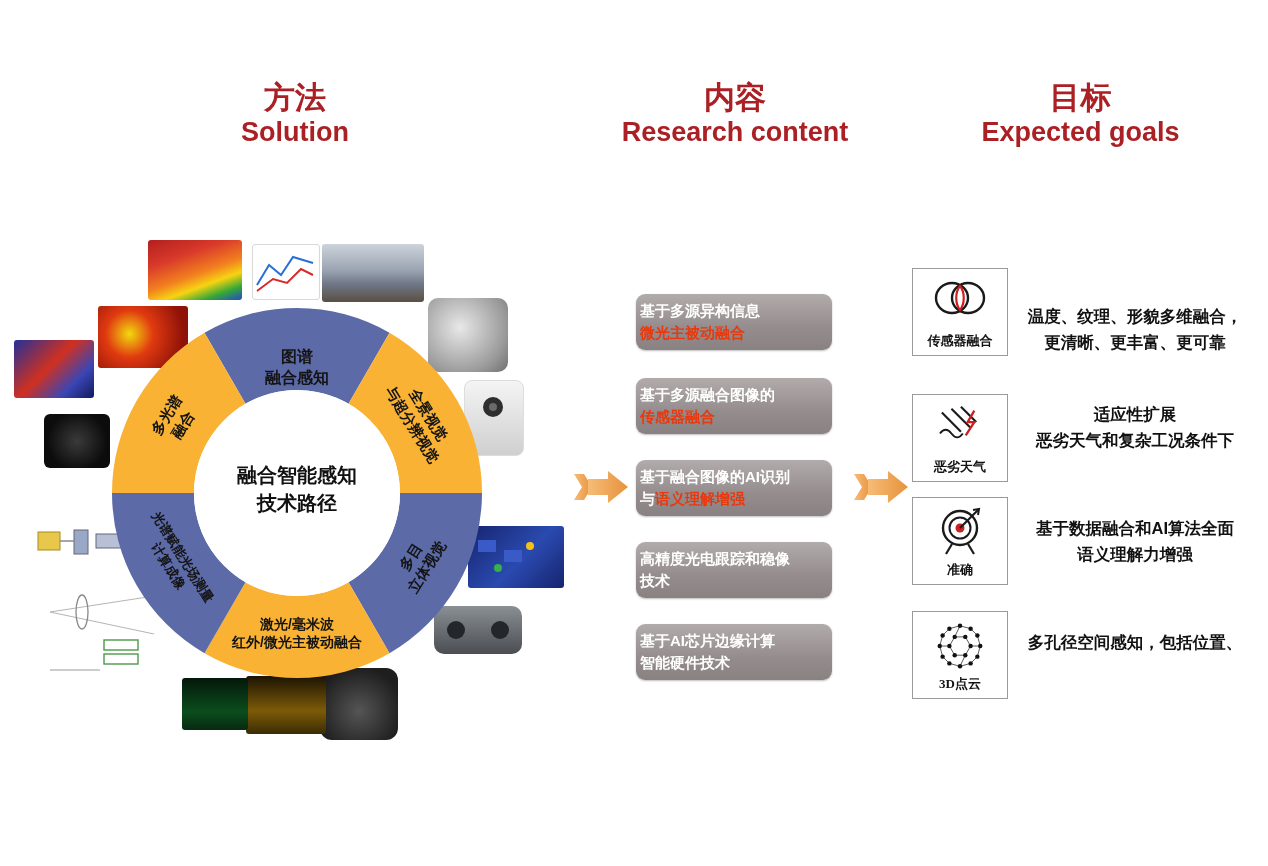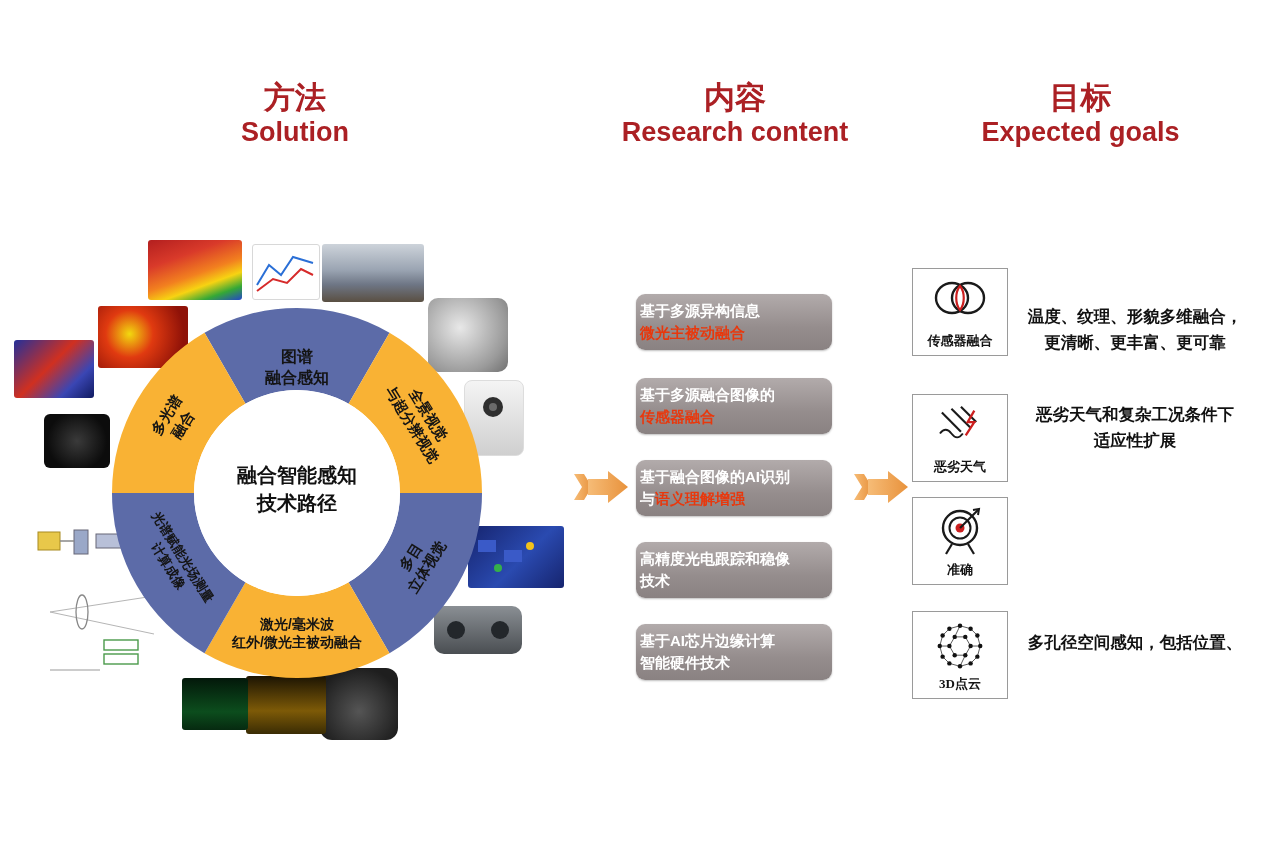--- a/index.html
+++ b/index.html
@@ -212,35 +212,39 @@
     <svg width="58" height="42" viewBox="0 0 58 44">
       <path d="M10 10 L30 30" stroke="#1a1a1a" stroke-width="2.2"></path>
       <path d="M20 6 L40 26" stroke="#1a1a1a" stroke-width="2.2"></path>
       <path d="M30 4 L46 20" stroke="#1a1a1a" stroke-width="2.2"></path>
       <polyline points="44,8 37,20 44,20 35,34" stroke="#cc1f1f" stroke-width="2.4" fill="none"></polyline>
       <path d="M8 32 q6 -8 12 0 q6 8 12 0" stroke="#1a1a1a" fill="none" stroke-width="2"></path>
     </svg>
     <div class="glabel">恶劣天气</div>
   </div>
   <div class="goaltext" style="top:402px;">
+    <div>适应性扩展</div>
     <div>恶劣天气和复杂工况条件下</div>
-    <div>适应性扩展</div>
   </div>
 
   <div class="goalbox" style="top:497px;">
     <svg width="52" height="50" viewBox="0 0 52 50">
       <circle cx="26" cy="22" r="17" fill="none" stroke="#1a1a1a" stroke-width="2.4"></circle>
       <circle cx="26" cy="22" r="10.5" fill="none" stroke="#1a1a1a" stroke-width="2"></circle>
       <circle cx="26" cy="22" r="4.5" fill="#cc1f1f"></circle>
       <line x1="26" y1="22" x2="44" y2="4" stroke="#1a1a1a" stroke-width="2.2"></line>
       <path d="M39 4 L45 3 L44 9" fill="none" stroke="#1a1a1a" stroke-width="2"></path>
       <line x1="18" y1="38" x2="12" y2="48" stroke="#1a1a1a" stroke-width="2.2"></line>
       <line x1="34" y1="38" x2="40" y2="48" stroke="#1a1a1a" stroke-width="2.2"></line>
     </svg>
     <div class="glabel">准确</div>
+  </div>
+  <div class="goaltext" style="top:516px;">
+    <div>基于数据融合和AI算法全面</div>
+    <div>语义理解力增强</div>
   </div>
 
   <div class="goalbox" style="top:611px;font-family:Liberation Serif, serif;">
     <svg width="58" height="54" viewBox="0 0 58 56">
       <polygon points="50,27 47,16 40,9 29,6 18,9 11,16 8,27 11,38 18,45 29,48 40,45 47,38" fill="none" stroke="#555" stroke-width="1"></polygon>
       <polygon points="40,27 34.5,17.5 23.5,17.5 18,27 23.5,36.5 34.5,36.5" fill="none" stroke="#555" stroke-width="1"></polygon>
       <line x1="50" y1="27" x2="40" y2="27" stroke="#555" stroke-width="1"></line>
       <line x1="8" y1="27" x2="18" y2="27" stroke="#555" stroke-width="1"></line>
       <line x1="29" y1="6" x2="23.5" y2="17.5" stroke="#555" stroke-width="1"></line>
       <line x1="29" y1="48" x2="34.5" y2="36.5" stroke="#555" stroke-width="1"></line>

